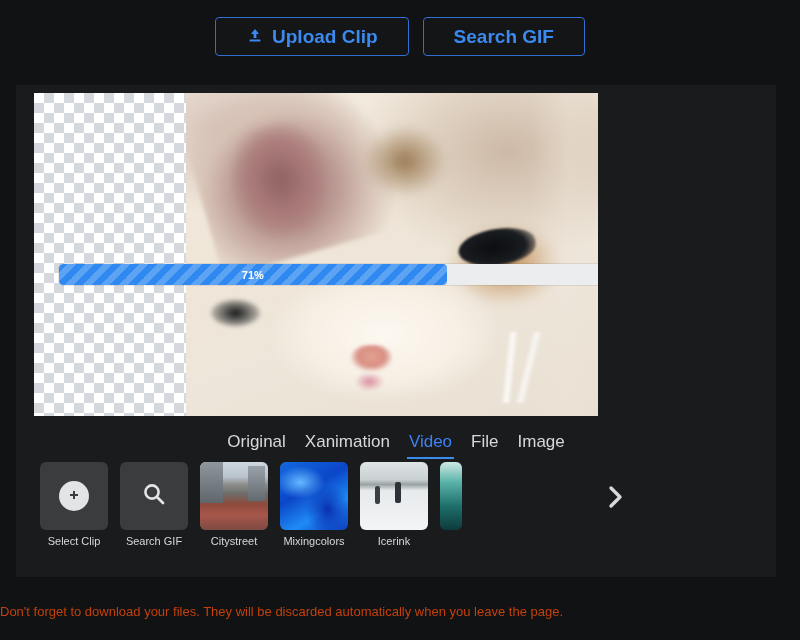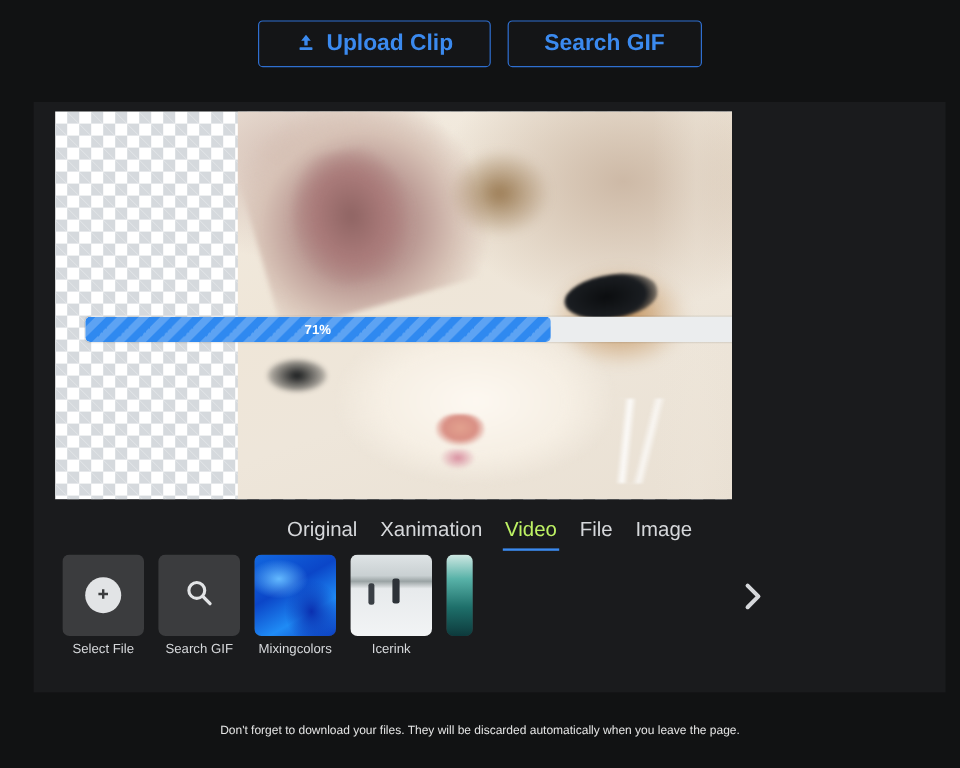--- a/index.html
+++ b/index.html
@@ -33,21 +33,21 @@
     gap: 8px;
     cursor: pointer;
     line-height: 1;
     white-space: nowrap;
   }
   .tbtn svg { display: block; }
 
   
   .panel {
     position: absolute;
-    left: 28px; top: 85px;
+    left: 16px; top: 85px;
     width: 760px; height: 492px;
     background: #1a1b1d;
   }
 
   
   .stage {
     position: absolute;
     left: 18px; top: 8px;
     width: 564px; height: 323px;
     overflow: hidden;
@@ -184,21 +184,21 @@
     gap: 15px;
     font-size: 17px;
   }
   .tab {
     color: #d6d8db;
     padding: 2px 2px 5px 2px;
     cursor: pointer;
     border-bottom: 2px solid transparent;
   }
   .tab.active {
-    color: #bef264;
+    color: #3b82f6;
     border-bottom-color: #3b8aef;
   }
 
   
   .strip {
     position: absolute;
     left: 24px; top: 377px;
     width: 712px; height: 90px;
     overflow: hidden;
   }
@@ -307,23 +307,23 @@
     position: absolute; inset: 0;
     background: linear-gradient(180deg, #cfe8e3 0%, #58b2a8 30%, #1e6f6a 65%, #0d3a3c 100%);
   }
   .thumb.partial { flex: 0 0 22px; width: 22px; }
   .thumb.partial .tile { width: 22px; }
 
   
   .footer {
     position: absolute;
     left: 0; top: 604px; width: 100%;
-    text-align: center;
-    color: #e5e5e5;
-    font-size: 10px;
+    text-align: left;
+    color: #c2410c;
+    font-size: 13px;
   }
 </style>
 </head>
 <body>
 
 <div id="app">
 
   <div class="toolbar">
     <div class="tbtn">
       <span>
@@ -376,36 +376,42 @@
       <div class="strip-inner">
 
         <div class="thumb">
           <div class="tile">
             <span class="icon-circle">
               <svg width="18" height="18" viewBox="0 0 18 18">
                   <path d="M8 4h2v3h3v2h-3v3H8V9H5V7h3z" fill="#3b3c3e"></path>
                 </svg>
             </span>
           </div>
-          <div class="cap">Select File</div>
+          <div class="cap">Select Clip</div>
         </div>
 
         <div class="thumb">
           <div class="tile">
             <span>
               <svg width="30" height="30" viewBox="0 0 30 30" fill="none">
                 <circle cx="13" cy="13" r="6.6" stroke="#e2e4e6" stroke-width="2.6"></circle>
                 <line x1="18" y1="18" x2="24" y2="24" stroke="#e2e4e6" stroke-width="2.8" stroke-linecap="round"></line>
               </svg>
             </span>
           </div>
           <div class="cap">Search GIF</div>
         </div>
 
 
+        <div class="thumb">
+          <div class="tile">
+              <span class="art-city"></span>
+            </div>
+          <div class="cap">Citystreet</div>
+        </div>
 
 
         <div class="thumb">
           <div class="tile">
               <span class="art-mix"></span>
             </div>
           <div class="cap">Mixingcolors</div>
         </div>
 
         <div class="thumb">

